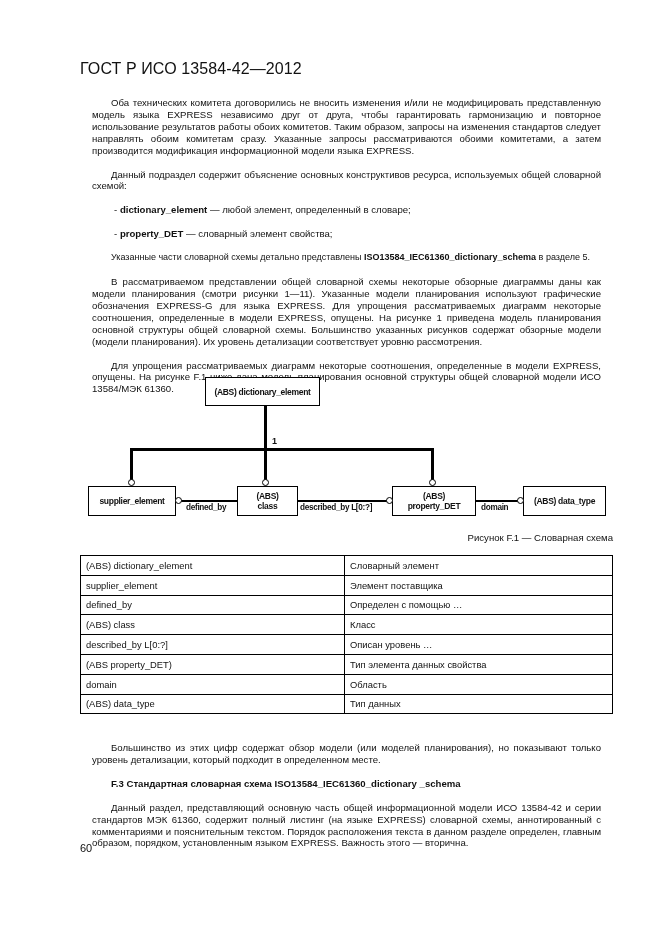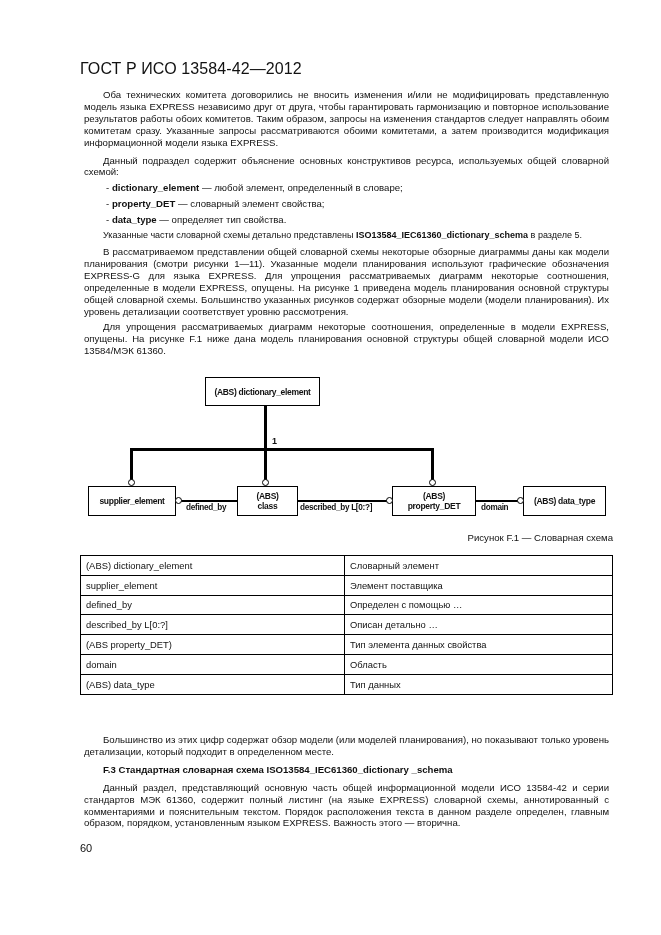--- a/index.html
+++ b/index.html
@@ -1,20 +1,20 @@
 <!DOCTYPE html>
 <html><head>
 <meta charset="utf-8">
 <style>
   html, body { margin:0; padding:0; background:#ffffff; }
   body { width:661px; height:935px; position:relative; overflow:hidden;
          font-family:"Liberation Sans", sans-serif; color:#111; }
   .page-header { position:absolute; left:80px; top:60px; font-size:16px; font-weight:normal; letter-spacing:0.1px; }
   .text-block { position:absolute; left:80px; width:533px; font-size:9.6px; line-height:11.9px; text-align:justify; }
-  .text-block p { margin:4px; }
+  .text-block p { margin:12px; }
   .indent { text-indent:19px; }
   .h2 { font-weight:bold; font-size:9.6px; padding-left:19px; }
   .list-item { padding-left:22px; }
   .list-item.hang { padding-left:0; text-indent:22px; }
   .b { font-weight:bold; }
   .note { padding-left:19px; font-size:9.0px; }
   .diagram { position:absolute; left:0; top:0; width:661px; height:560px; pointer-events:none; }
   .diagram .box { position:absolute; border:1.5px solid #000; background:#fff; box-sizing:border-box;
                   font-size:8.5px; font-weight:bold; display:flex; align-items:center; justify-content:center;
                   text-align:center; line-height:10px; letter-spacing:-0.3px; pointer-events:auto; }
@@ -30,21 +30,20 @@
 </head>
 <body>
 
 <div class="page-header">ГОСТ Р ИСО 13584-42—2012</div>
 
 <div class="text-block" style="top:85px;">
   <p class="indent">Оба технических комитета договорились не вносить изменения и/или не модифицировать представленную модель языка EXPRESS независимо друг от друга, чтобы гарантировать гармонизацию и повторное использование результатов работы обоих комитетов. Таким образом, запросы на изменения стандартов следует направлять обоим комитетам сразу. Указанные запросы рассматриваются обоими комитетами, а затем производится модификация информационной модели языка EXPRESS.</p>
   <p class="indent" style="margin-top:6px;">Данный подраздел содержит объяснение основных конструктивов ресурса, используемых общей словарной схемой:</p>
   <p class="list-item"><span>- </span><span class="b">dictionary_element</span><span> — любой элемент, определенный в словаре;</span></p>
   <p class="list-item"><span>- </span><span class="b">property_DET</span><span> — словарный элемент свойства;</span></p>
-  <p class="list-item"><span>- </span><span class="b">data_type</span><span> — определяет тип свойства.</span></p>
   <p class="note"><span>Указанные части словарной схемы детально представлены </span><span class="b">ISO13584_IEC61360_dictionary_schema</span><span> в разделе 5.</span></p>
   <p class="indent">В рассматриваемом представлении общей словарной схемы некоторые обзорные диаграммы даны как модели планирования (смотри рисунки 1—11). Указанные модели планирования используют графические обозначения EXPRESS-G для языка EXPRESS. Для упрощения рассматриваемых диаграмм некоторые соотношения, определенные в модели EXPRESS, опущены. На рисунке 1 приведена модель планирования основной структуры общей словарной схемы. Большинство указанных рисунков содержат обзорные модели (модели планирования). Их уровень детализации соответствует уровню рассмотрения.</p>
   <p class="indent">Для упрощения рассматриваемых диаграмм некоторые соотношения, определенные в модели EXPRESS, опущены. На рисунке F.1 ниже дана модель планирования основной структуры общей словарной модели ИСО 13584/МЭК 61360.</p>
 </div>
 
 <div class="diagram">
 
   <div class="box" style="left:205px; top:377px; width:115px; height:29px;">(ABS) dictionary_element</div>
 
   <div class="line" style="left:264px; top:406px; width:3px; height:45px;"></div>
@@ -93,22 +92,26 @@
       </tr>
     <tr>
         <td class="c1">supplier_element</td>
         <td>Элемент поставщика</td>
       </tr>
     <tr>
         <td class="c1">defined_by</td>
         <td>Определен с помощью …</td>
       </tr>
     <tr>
+        <td class="c1">(ABS) class</td>
+        <td>Класс</td>
+      </tr>
+    <tr>
         <td class="c1">described_by L[0:?]</td>
-        <td>Описан детально …</td>
+        <td>Описан уровень …</td>
       </tr>
     <tr>
         <td class="c1">(ABS property_DET)</td>
         <td>Тип элемента данных свойства</td>
       </tr>
     <tr>
         <td class="c1">domain</td>
         <td>Область</td>
       </tr>
     <tr>

